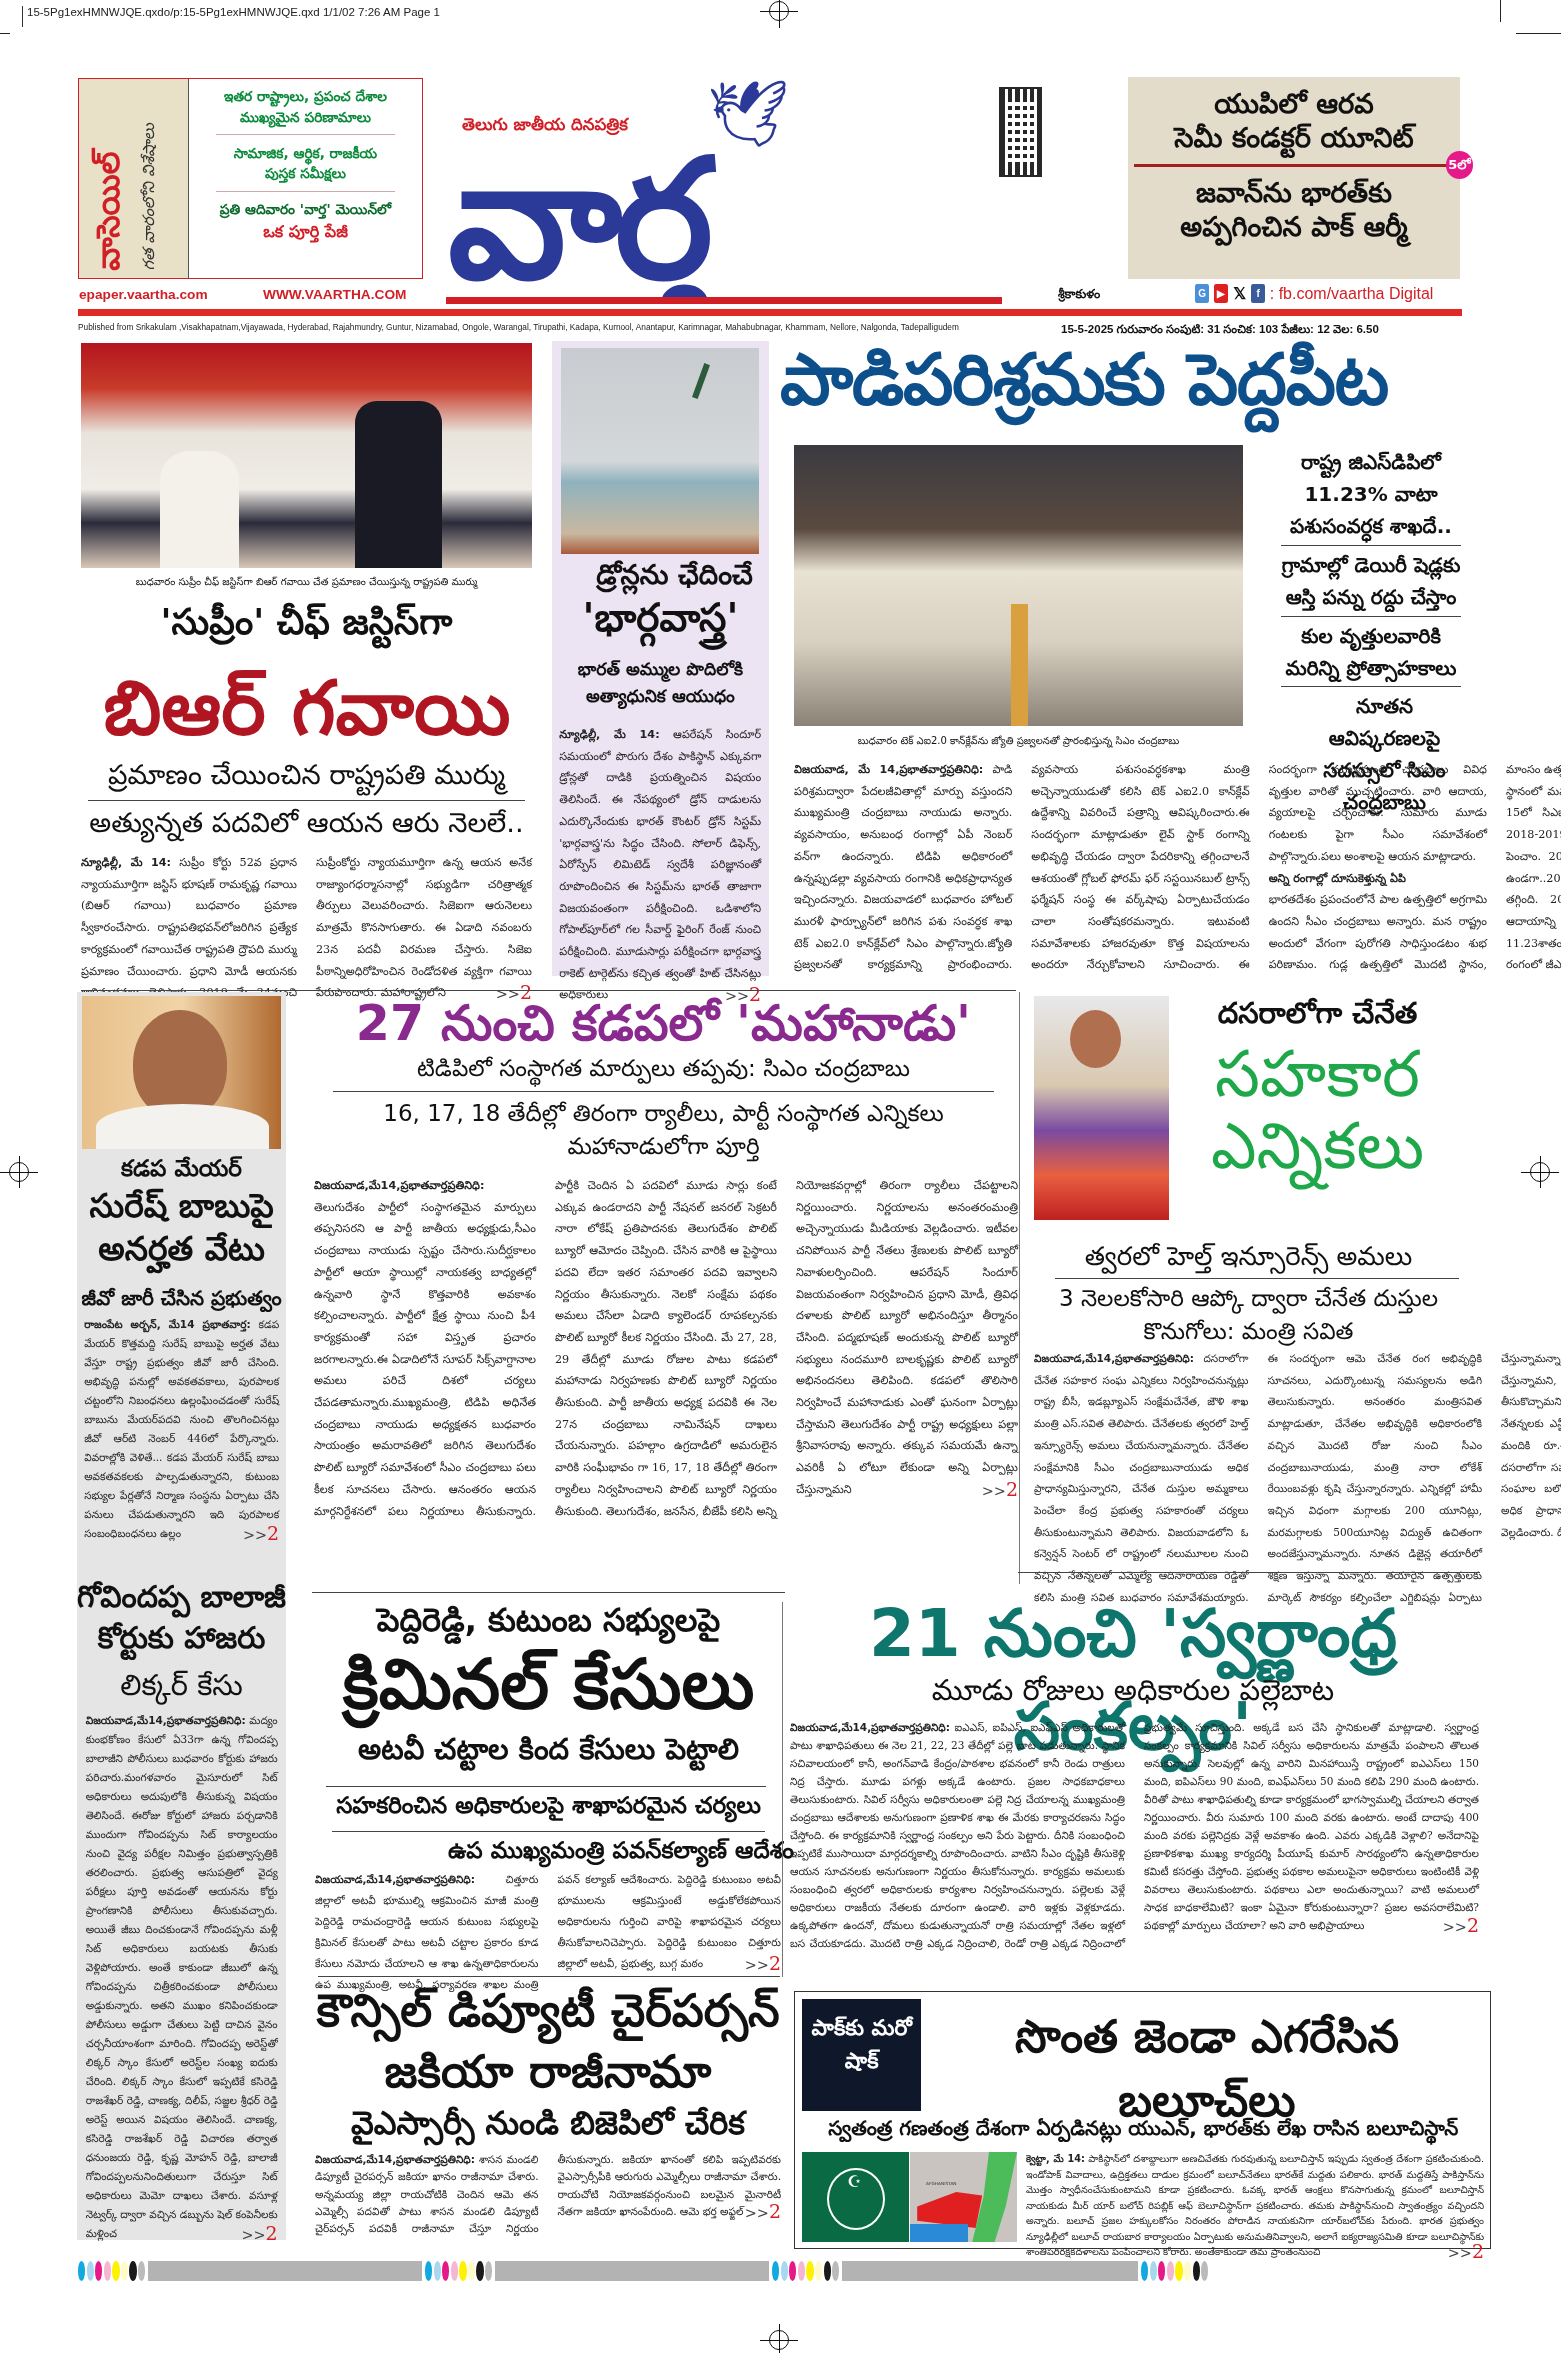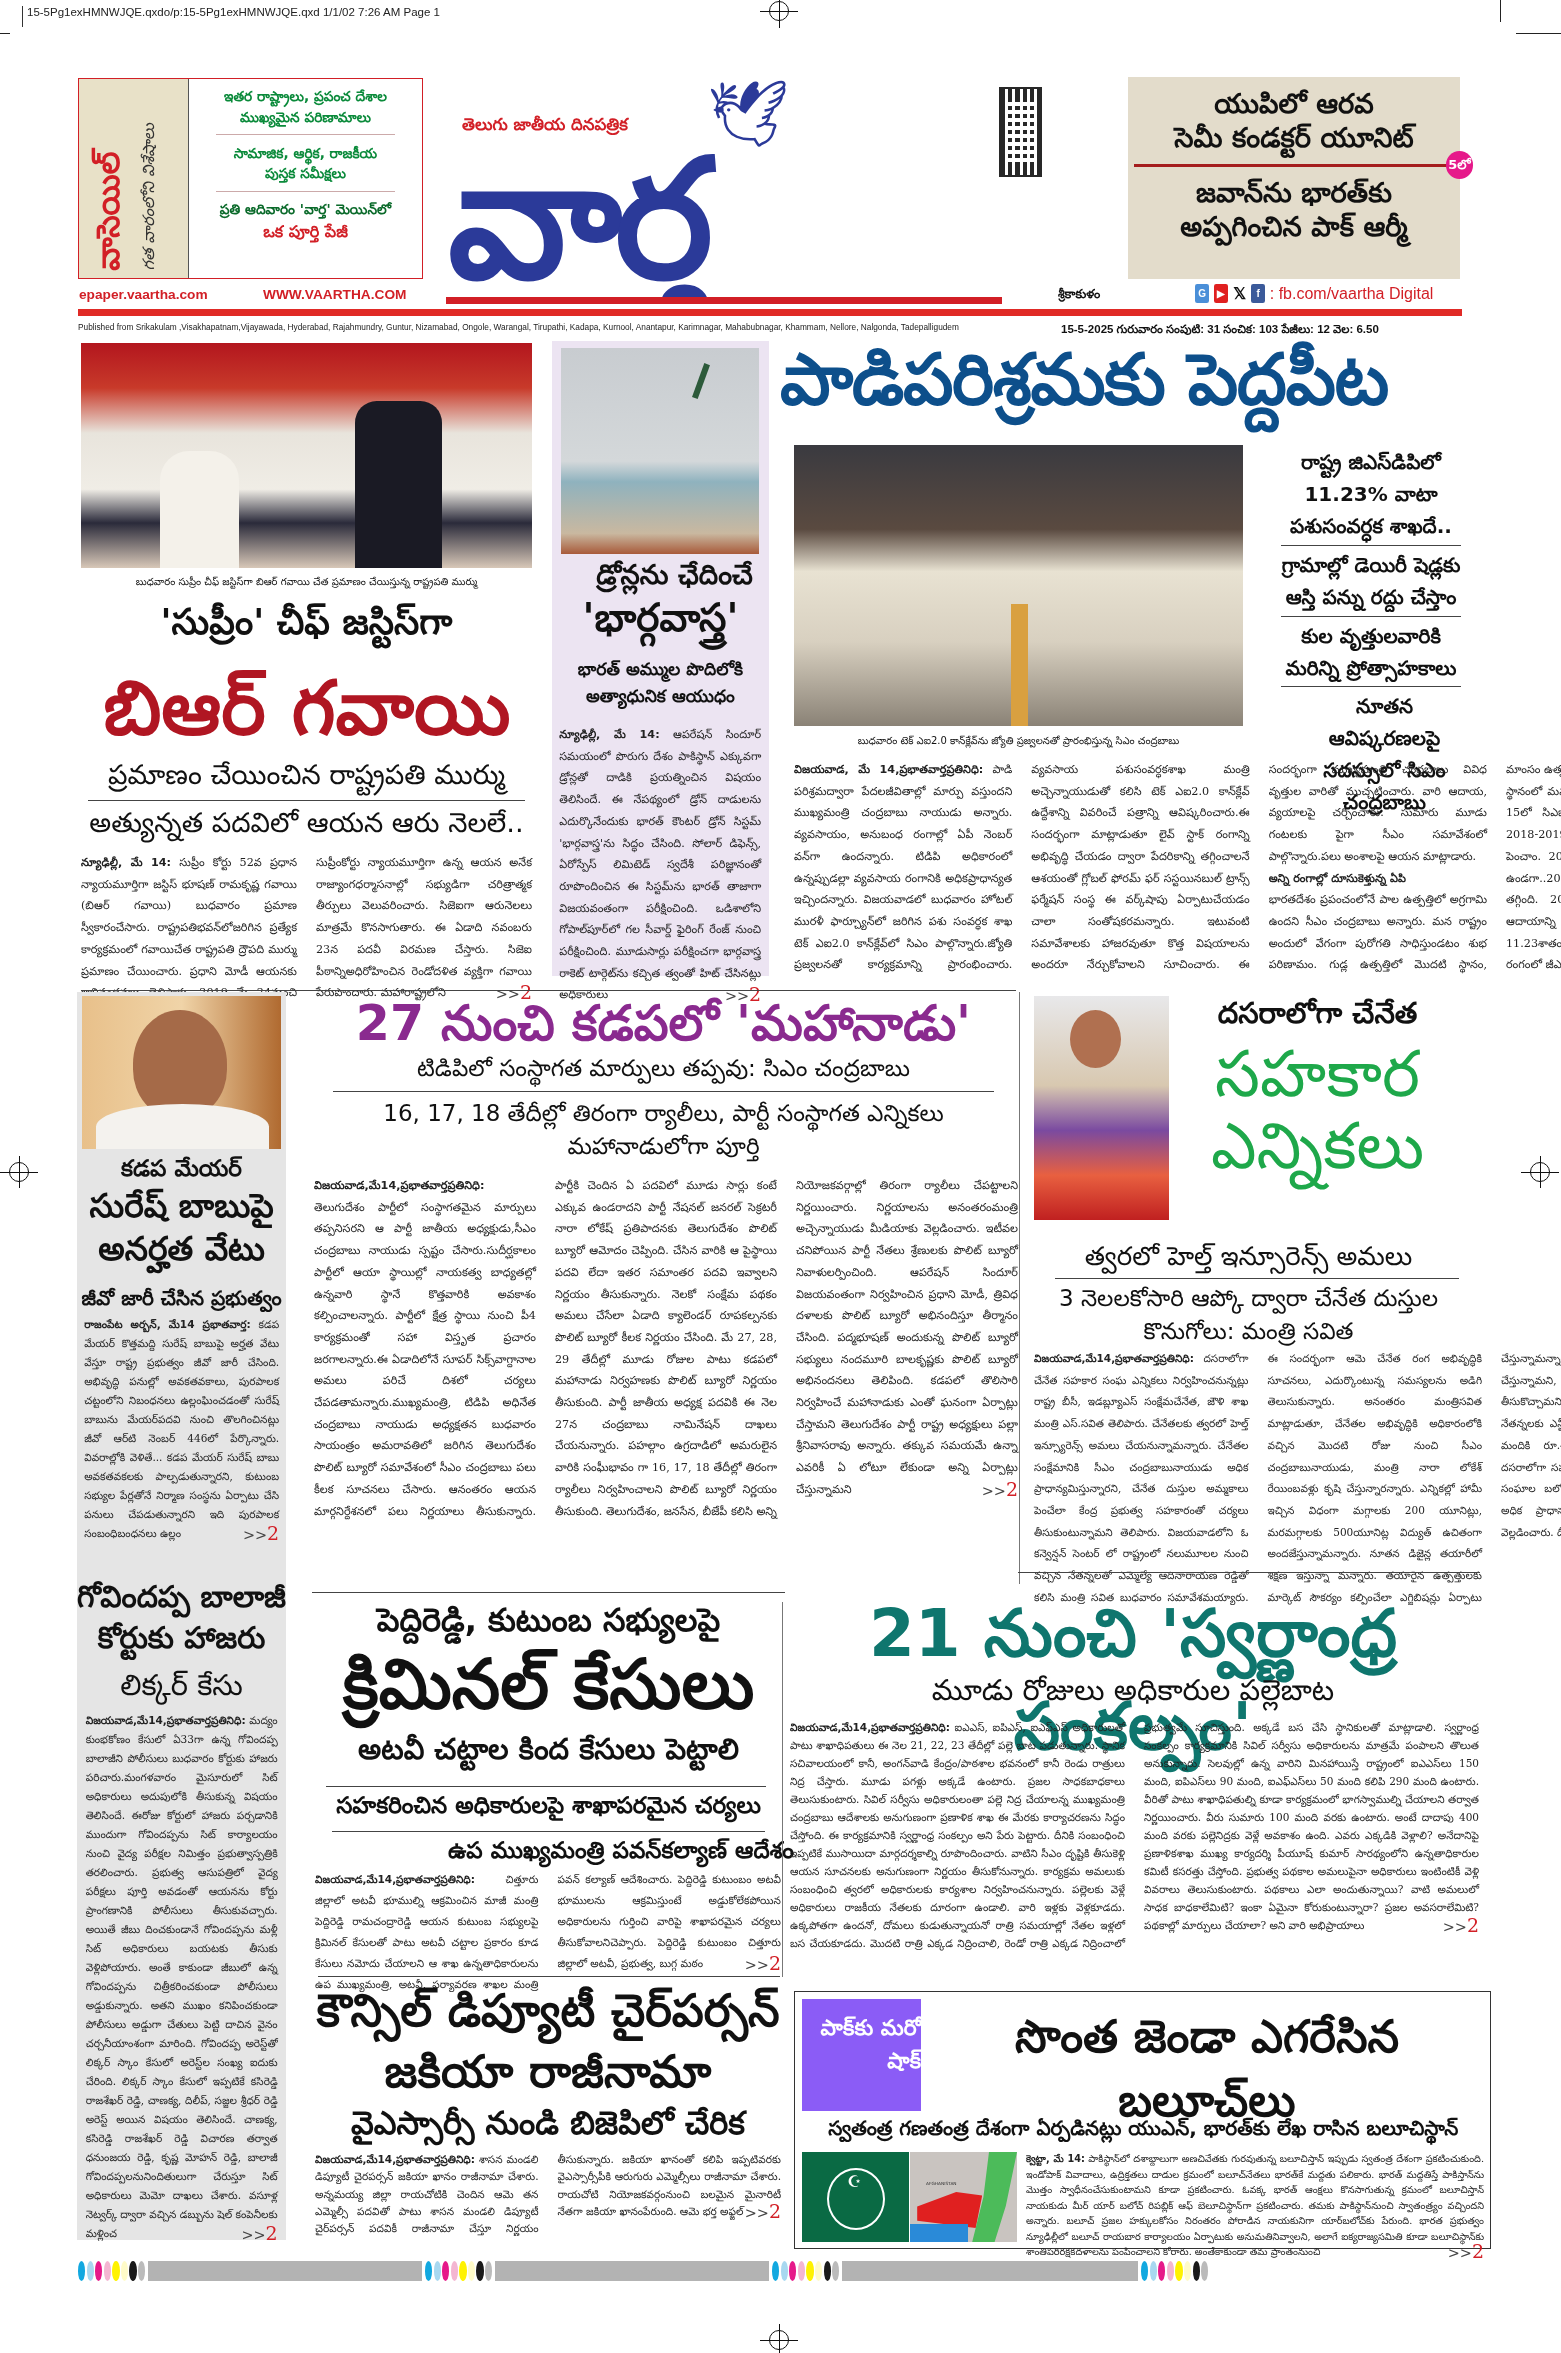--- a/index.html
+++ b/index.html
@@ -270,21 +270,21 @@
   <div class="abs h-black" style="left:310px;top:1981px;width:476px;font-size:45px;line-height:1.35;">కౌన్సిల్ డిప్యూటీ చైర్‌పర్సన్ జకియా రాజీనామా</div>
   <div class="abs h-black" style="left:310px;top:2104px;width:476px;font-size:32px;">వైఎస్సార్సీ నుండి బిజెపిలో చేరిక</div>
   <div class="abs body-text cols2" style="left:315px;top:2151px;width:466px;height:90px;font-size:10.5px;line-height:17.3px;">
     <b>విజయవాడ,మే14,ప్రభాతవార్తప్రతినిధి:</b>
     <span>శాసన మండలి డిప్యూటీ చైరపర్సన్ జకియా ఖానం రాజీనామా చేశారు. అన్నమయ్య జిల్లా రాయచోటికి చెందిన ఆమె తన ఎమ్మెల్సీ పదవితో పాటు శాసన మండలి డిప్యూటీ చైర్‌పర్సన్ పదవికీ రాజీనామా చేస్తూ నిర్ణయం తీసుకున్నారు. జకియా ఖానంతో కలిపి ఇప్పటివరకు వైఎస్సార్సీపీకి ఆరుగురు ఎమ్మెల్సీలు రాజీనామా చేశారు. రాయచోటి నియోజకవర్గంనుంచి బలమైన మైనారిటీ నేతగా జకియా ఖానంపేరుంది. ఆమె భర్త అఫ్జల్</span>
     <a class="cont"><span class="ar">&gt;&gt;</span><span>2</span></a>
   </div>
 </article>
 
 <article class="abs" style="left:794px;top:1991px;width:697px;height:258px;border:1.4px solid #333;">
-  <div style="position:absolute;left:7.2px;top:7.2px;width:119px;height:112px;background:#8b5cf6;color:#fff;font-weight:bold;font-size:21.7px;text-align:right;padding-top:13px;line-height:1.5;">పాక్‌కు మరో షాక్</div>
+  <div style="position:absolute;left:7.2px;top:7.2px;width:119px;height:112px;background:#0f172a;color:#fff;font-weight:bold;font-size:21.7px;text-align:center;padding-top:13px;line-height:1.5;">పాక్‌కు మరో షాక్</div>
   <div class="h-black" style="position:absolute;left:7.2px;top:124px;width:682px;font-size:20px;">స్వతంత్ర గణతంత్ర దేశంగా ఏర్పడినట్లు యుఎన్, భారత్‌కు లేఖ రాసిన బలూచిస్థాన్</div>
   <div class="h-black" style="position:absolute;left:134px;top:18px;width:556px;font-size:45px;">సొంత జెండా ఎగరేసిన బలూచ్‌లు</div>
   <div style="position:absolute;left:7.2px;top:160px;width:107px;height:90px;background:#0a6a44;">
     <div style="position:absolute;left:24.5px;top:16px;width:58px;height:62px;border:2.2px solid #fff;border-radius:50%;"></div>
     <div style="position:absolute;left:45px;top:20px;color:#fff;font-size:16px;">☪</div>
   </div>
   <div style="position:absolute;left:115px;top:160px;width:107px;height:90px;background:#c9c4c0;overflow:hidden;">
     <div style="position:absolute;left:16px;top:29px;font-size:4.3px;color:#333;">AFGHANISTAN</div>
     <div style="position:absolute;left:7.2px;top:40px;width:65px;height:36px;background:#e02020;clip-path:polygon(0 40%,60% 0,100% 10%,90% 100%,0 80%);"></div>
     <div style="position:absolute;left:51px;top:0;width:56px;height:90px;background:#4cbb5a;clip-path:polygon(50% 0,100% 0,80% 60%,60% 100%,20% 100%,40% 50%);"></div>

